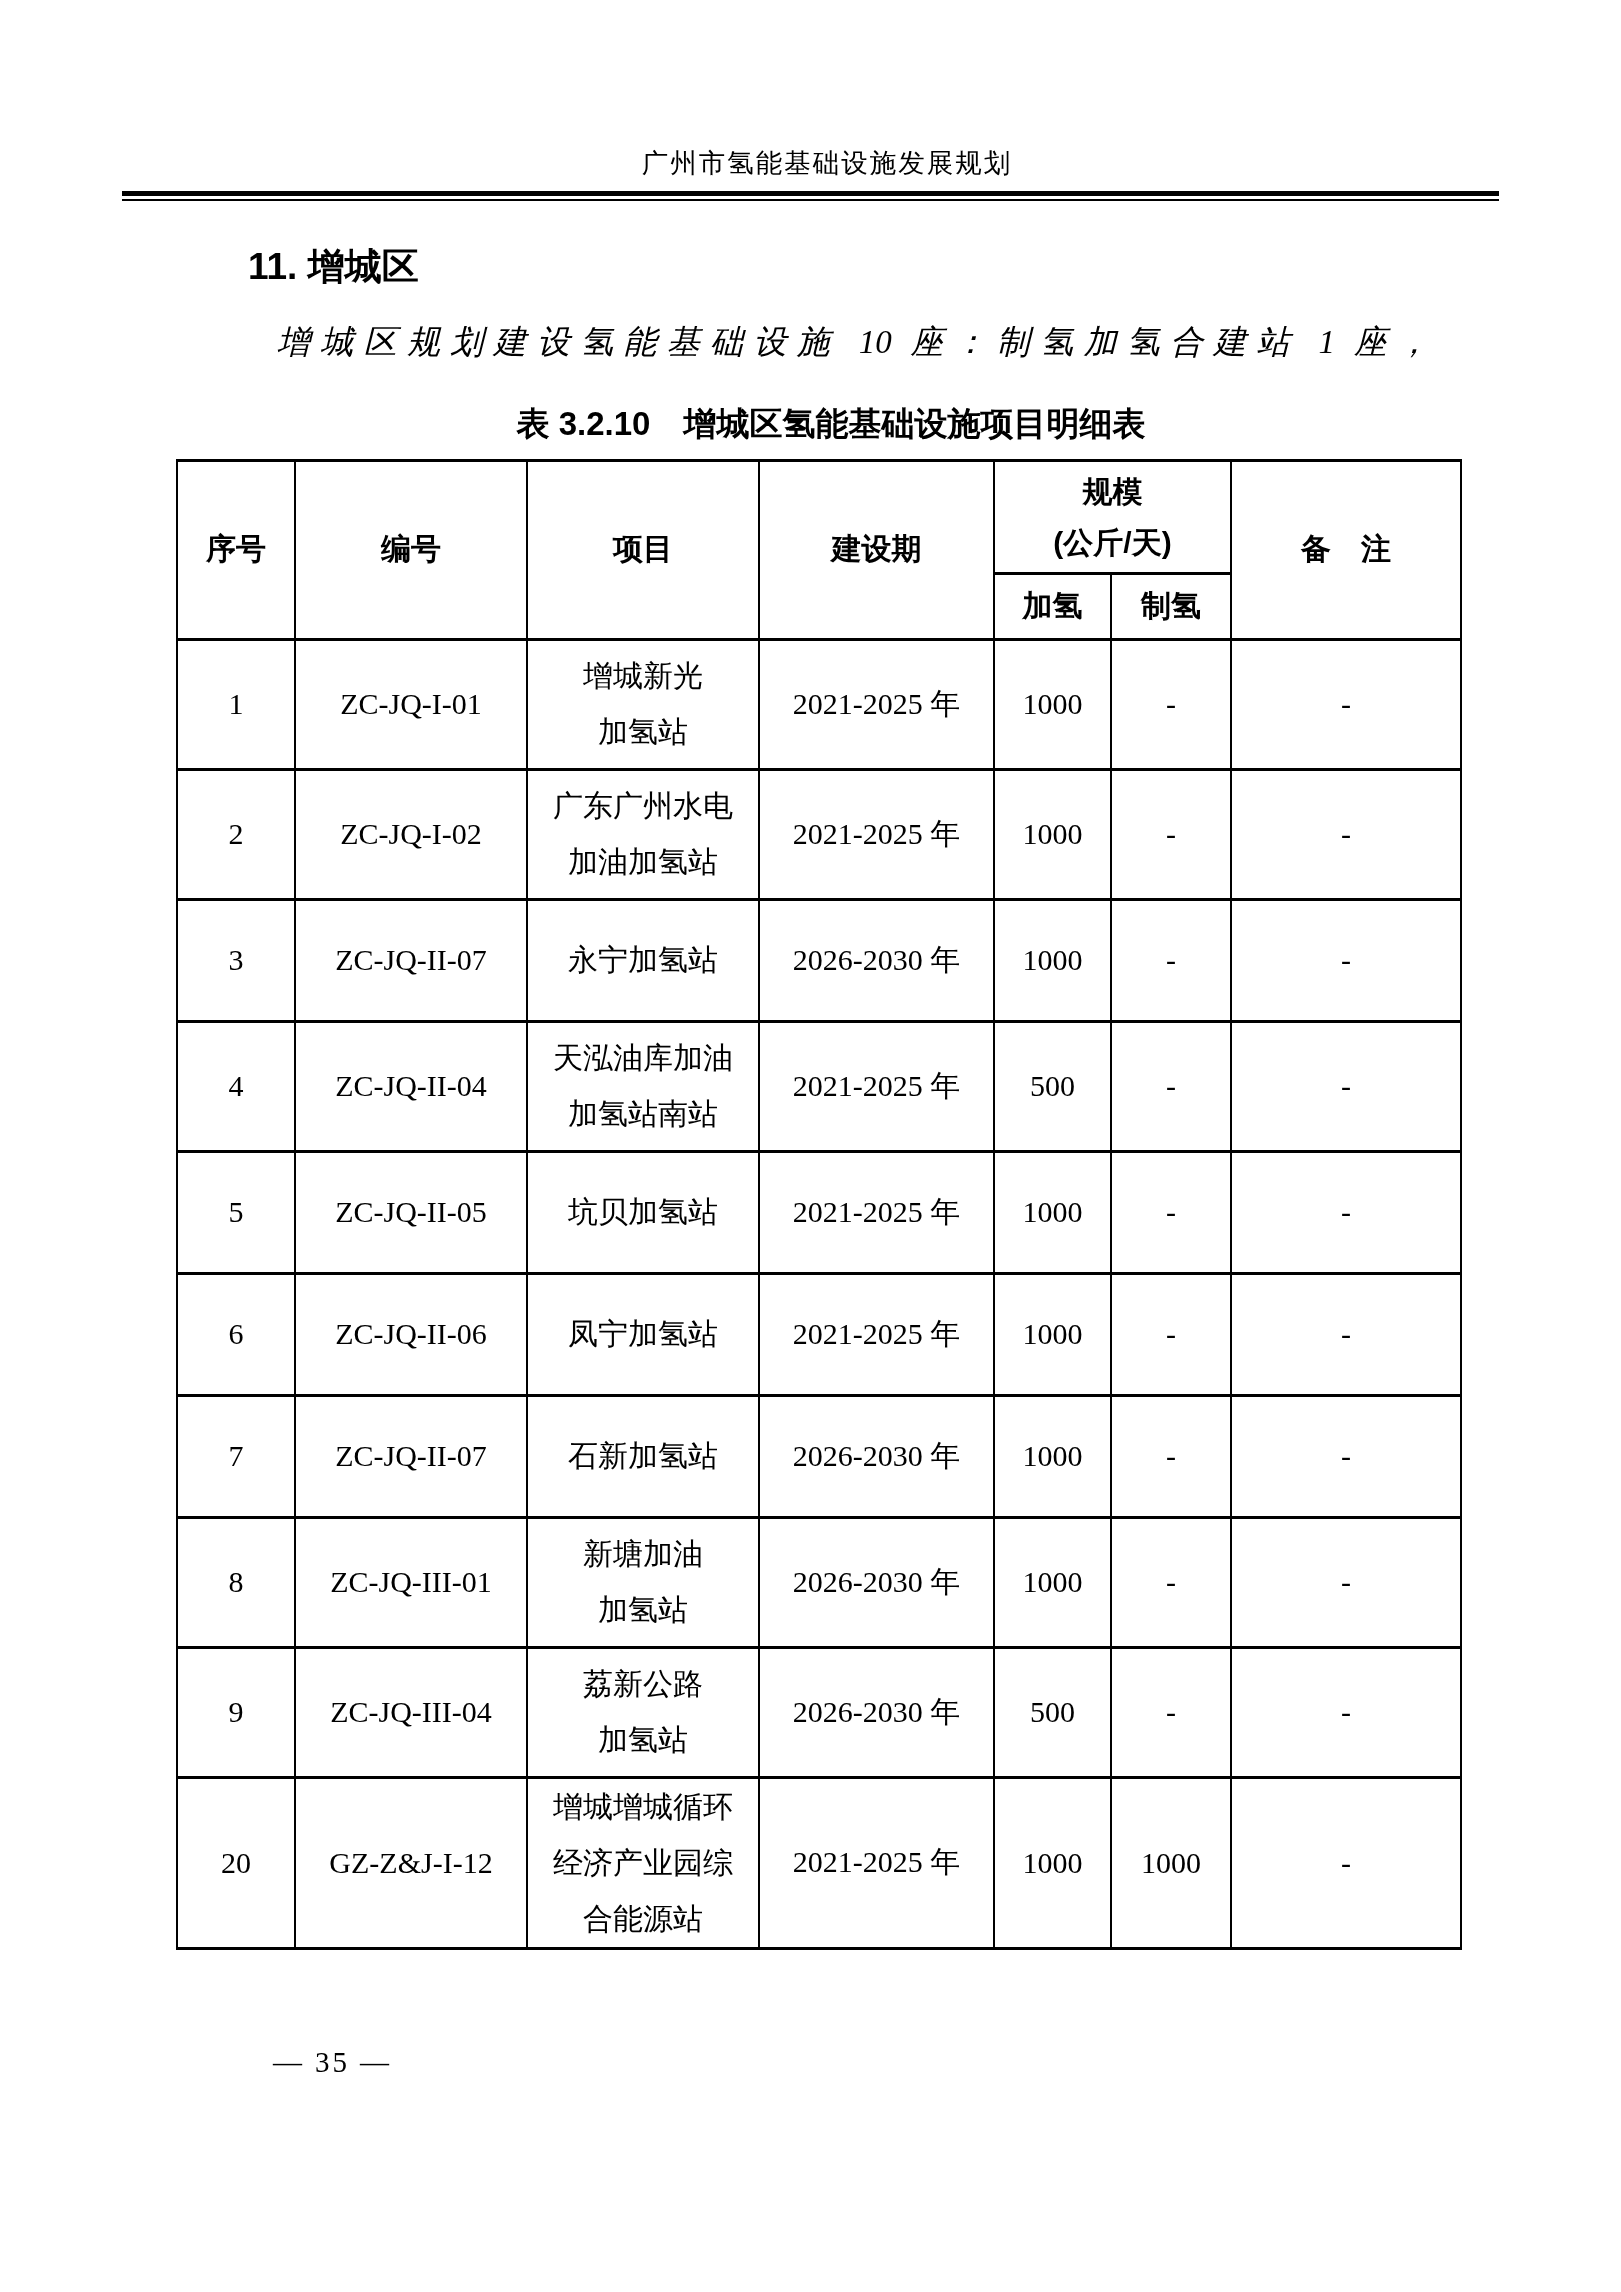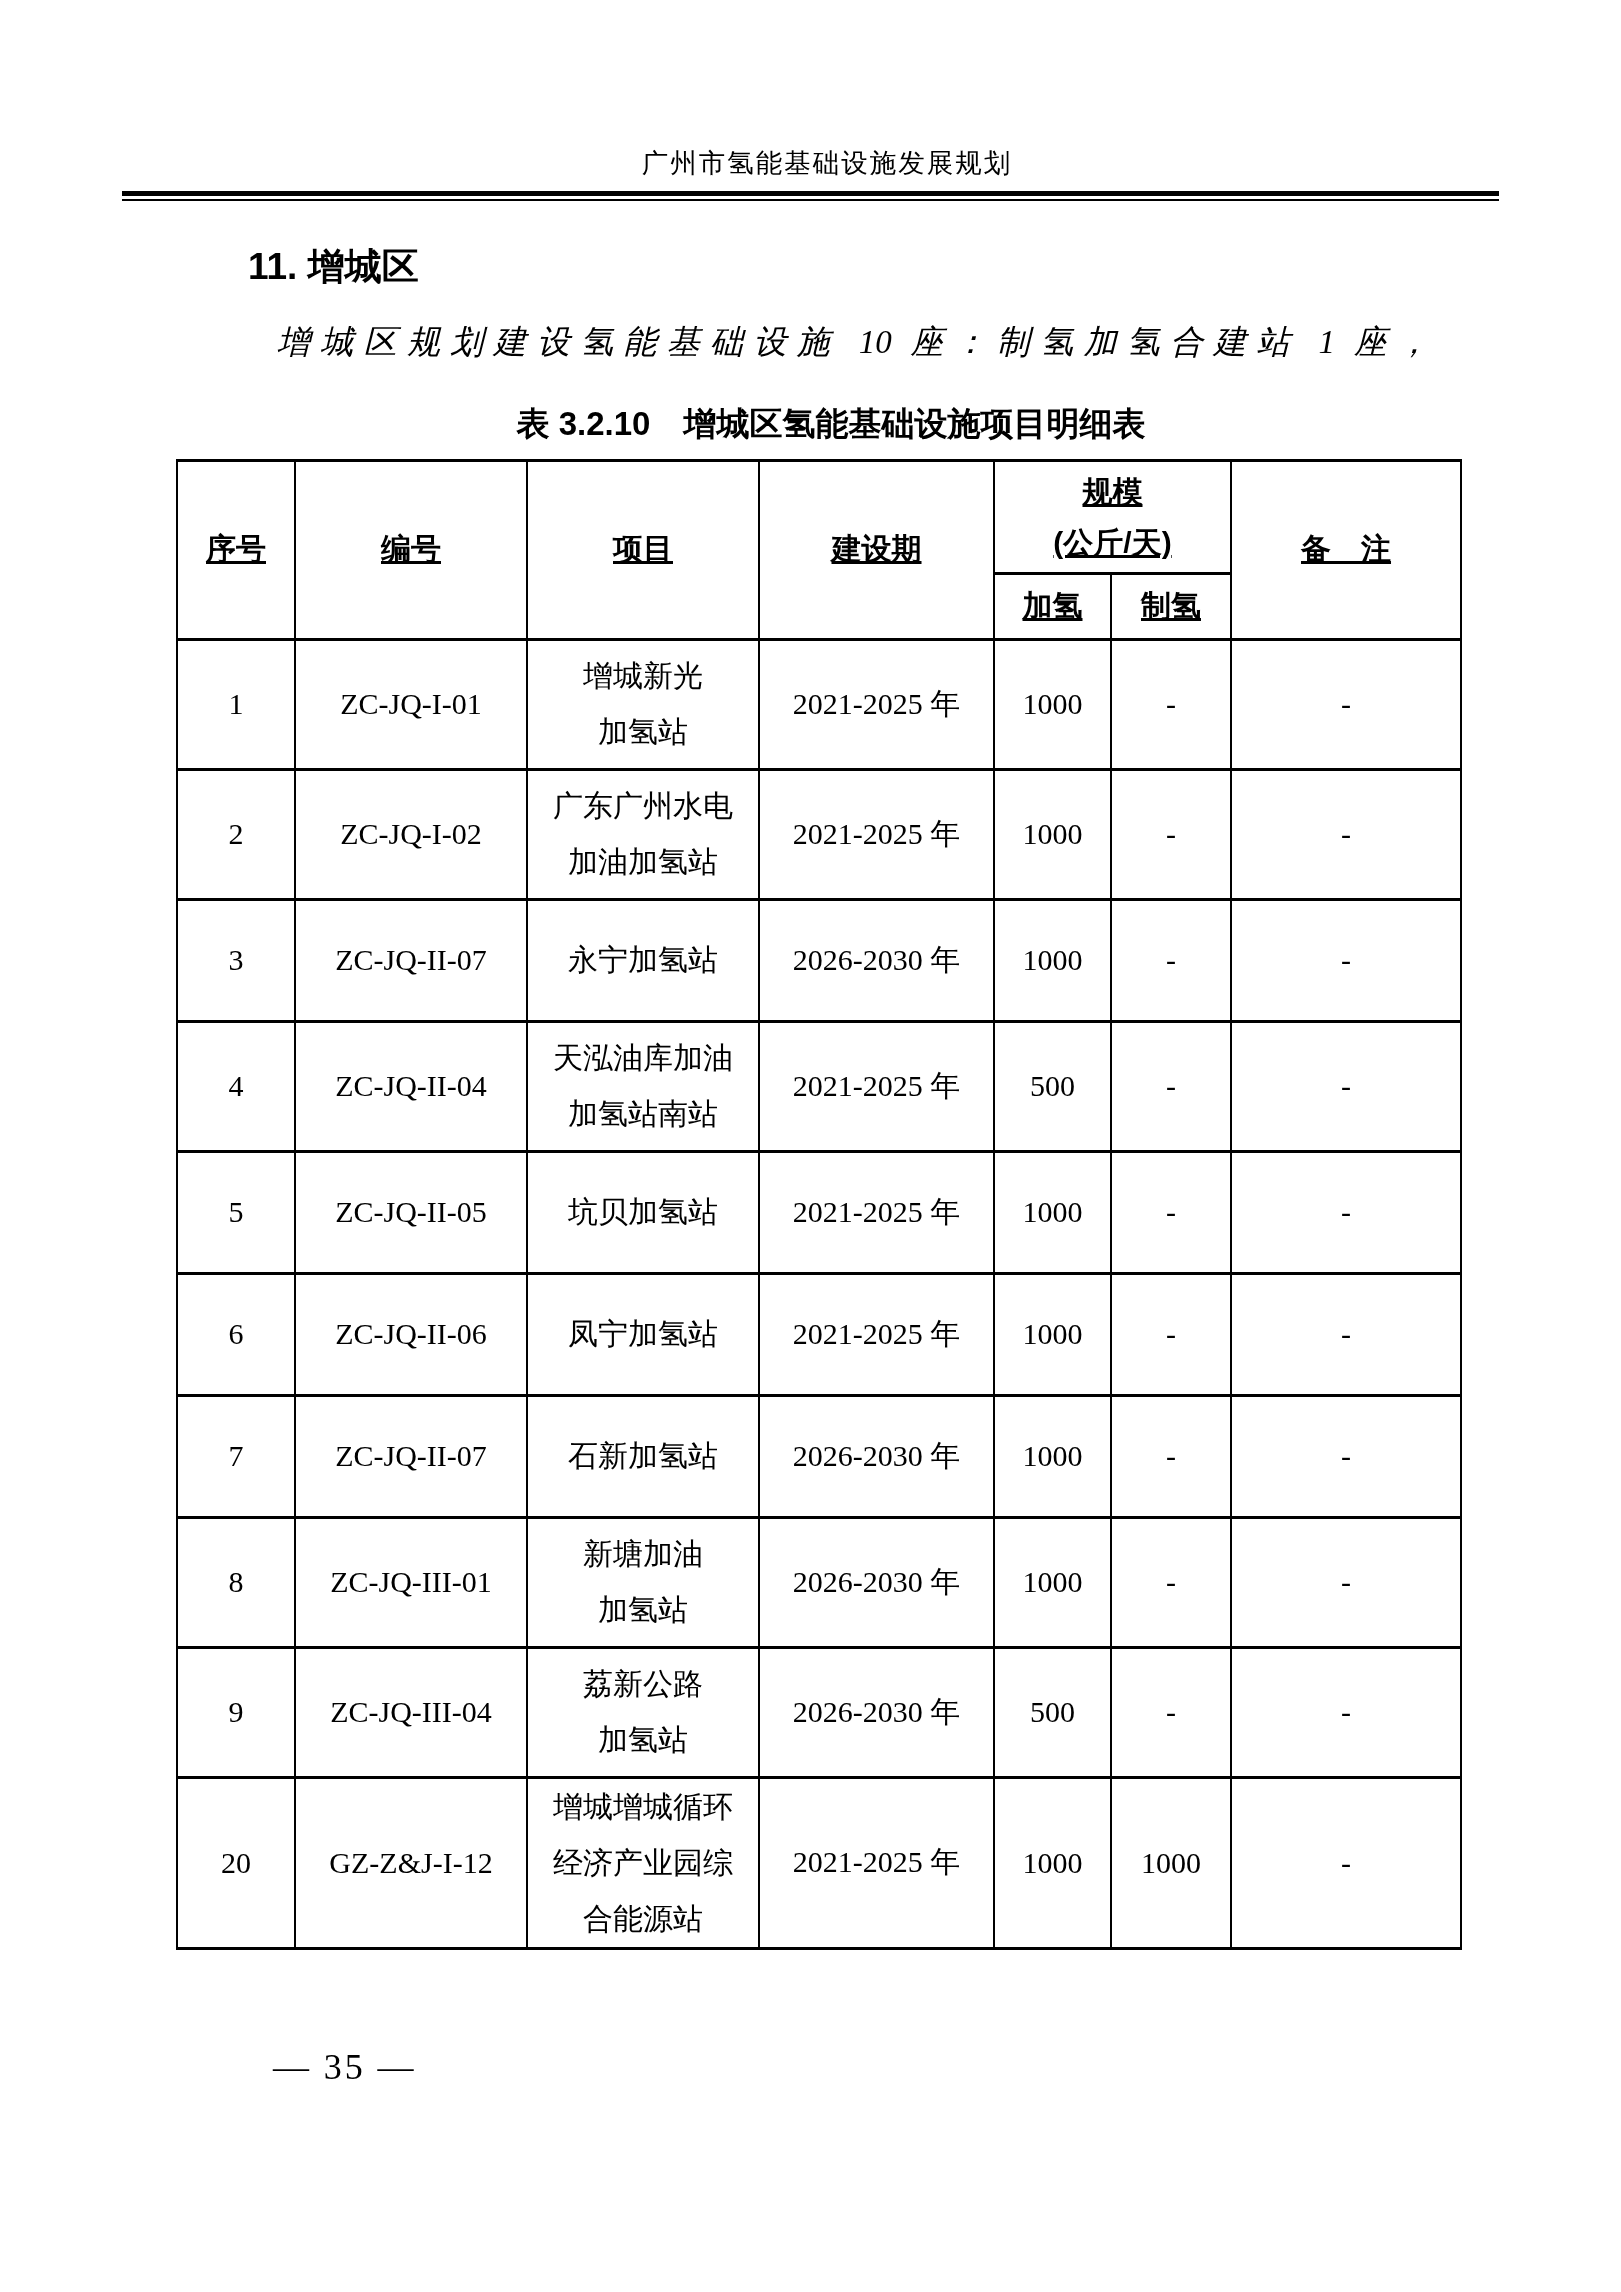--- a/index.html
+++ b/index.html
@@ -70,39 +70,38 @@
     border-bottom: 3.9px solid #000;
     text-align: center;
     vertical-align: middle;
     padding: 0;
     font-size: 30px;
     overflow: hidden;
   }
   table.project-table th {
     font-family: "Liberation Sans", sans-serif;
     font-weight: bold;
-    text-decoration: underline;
   }
   table.project-table td {
     font-family: "Liberation Serif", serif;
     font-weight: normal;
   }
   tr.hrow1 { height: 113px; }
   tr.hrow2 { height: 66px; }
   th.scale-group {
     white-space: pre-line;
     line-height: 51px;
   }
   td.project-cell {
     white-space: pre-line;
     line-height: 56px;
   }
   .page-footer {
     margin: 96px 0 0 273px;
-    font-size: 36px;
+    font-size: 29px;
     letter-spacing: 2.9px;
     font-family: "Liberation Serif", serif;
   }
 </style>
 </head>
 <body>
 
 <div class="doc-header">广州市氢能基础设施发展规划</div>
 
 <div class="header-rule"></div>

